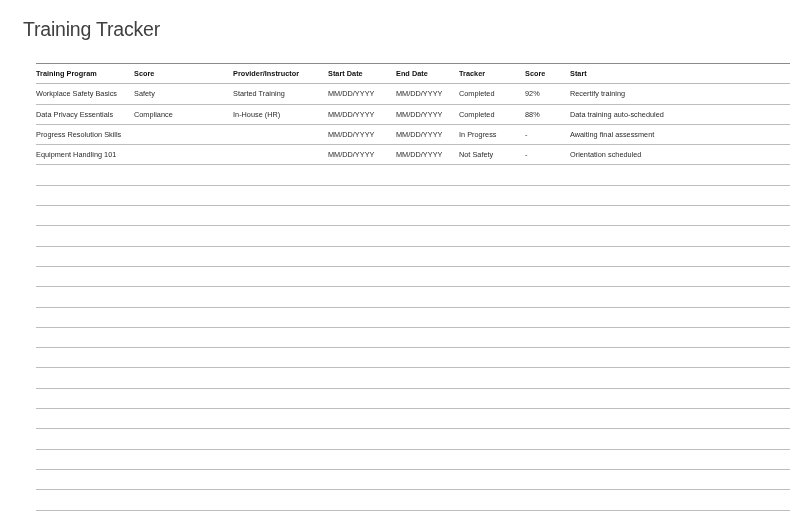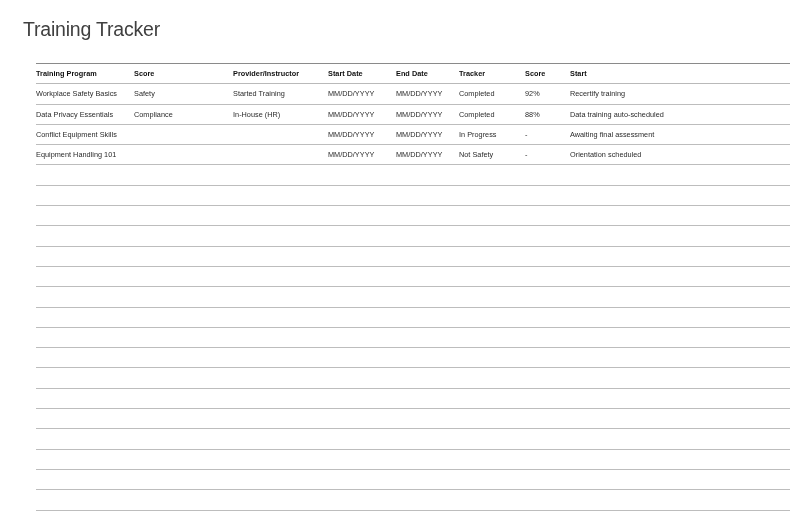--- a/index.html
+++ b/index.html
@@ -188,21 +188,21 @@
           </td>
           <td>
             <span class="cell-inner">88%</span>
           </td>
           <td>
             <span class="cell-inner">Data training auto-scheduled</span>
           </td>
         </tr>
         <tr>
           <td>
-            <span class="cell-inner">Conflict Equipment Skills</span>
+            <span class="cell-inner">Progress Resolution Skills</span>
           </td>
           <td>
             <span class="cell-inner"></span>
           </td>
           <td>
             <span class="cell-inner"></span>
           </td>
           <td>
             <span class="cell-inner">MM/DD/YYYY</span>
           </td>

